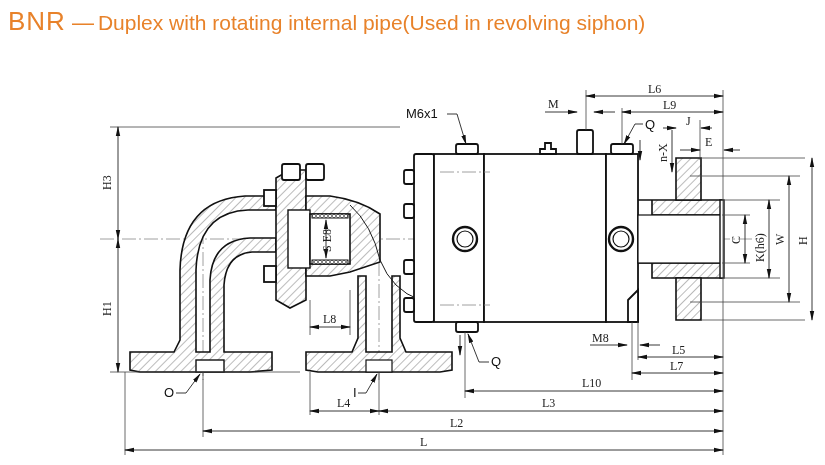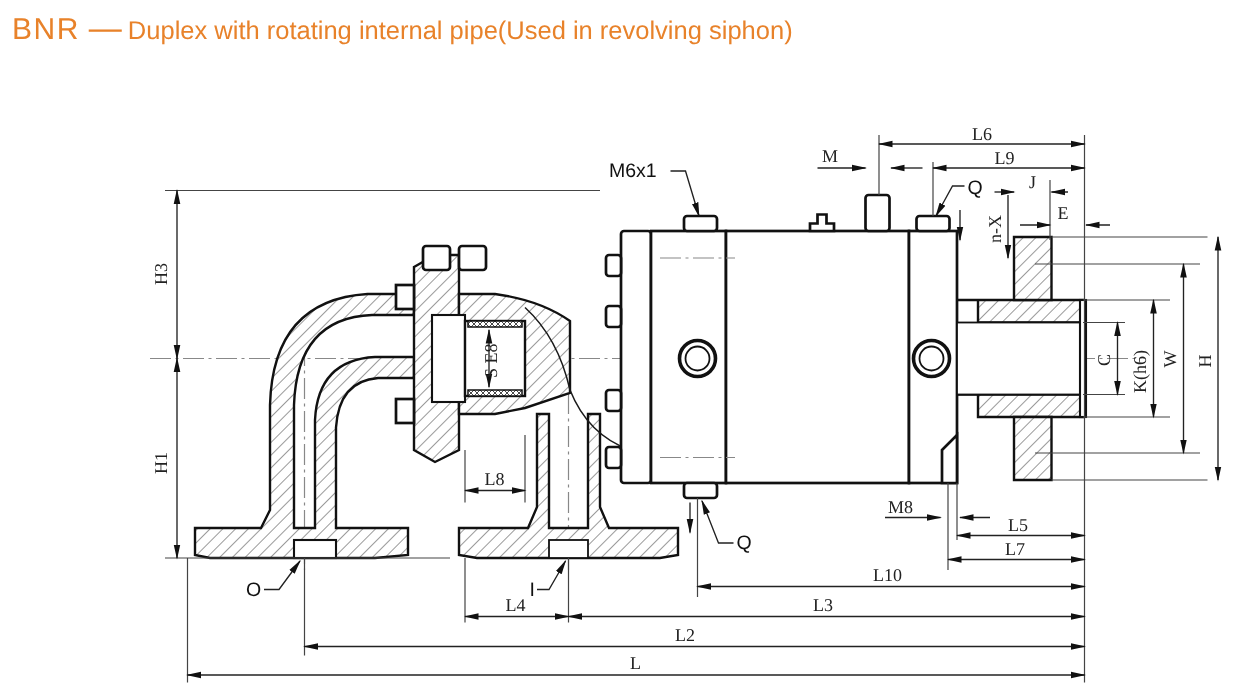--- a/index.html
+++ b/index.html
@@ -1,20 +1,20 @@
 <!DOCTYPE html>
 <html><head>
 <meta charset="utf-8">
 <style>
   html, body { margin:0; padding:0; background:#ffffff; }
   body { width:825px; height:465px; position:relative; overflow:hidden; font-family:"Liberation Sans", sans-serif; }
   .title { position:absolute; left:8px; top:6px; color:#e8822a; white-space:nowrap; }
-  .title .code { font-size:20px; letter-spacing:1px; }
+  .title .code { font-size:26px; letter-spacing:1px; }
   .title .dash { font-size:22px; margin:0 4px 0 6px; }
-  .title .desc { font-size:17px; }
+  .title .desc { font-size:21px; }
   svg { position:absolute; left:0; top:0; }
   .ln { stroke:#1a1a1a; fill:none; stroke-width:1; }
   .part { stroke:#111; fill:#fff; stroke-width:1.8; }
   .dim { stroke:#222; stroke-width:0.9; fill:none; }
   .ext { stroke:#444; stroke-width:0.8; fill:none; }
   .center { stroke:#888; stroke-width:0.8; stroke-dasharray:14 3 2 3; fill:none; }
   .dlabel { font-family:"Liberation Serif", serif; font-size:12px; fill:#222; }
   .clabel { font-family:"Liberation Sans", sans-serif; font-size:13px; fill:#111; }
   .hatch { fill:url(#hatch); stroke:#111; stroke-width:1.6; }
   .seal { fill:url(#xh); stroke:#111; stroke-width:1; }

